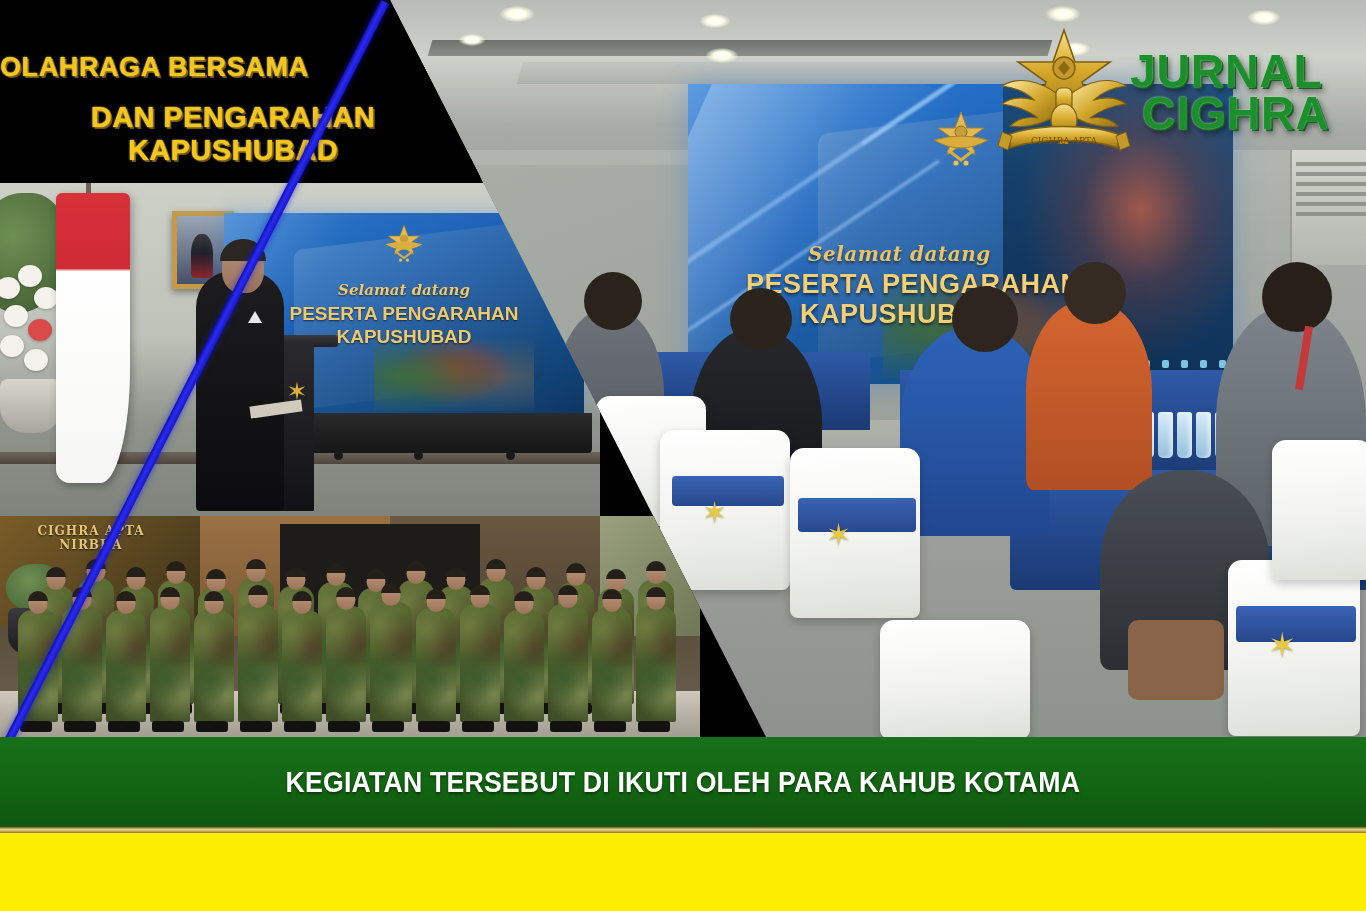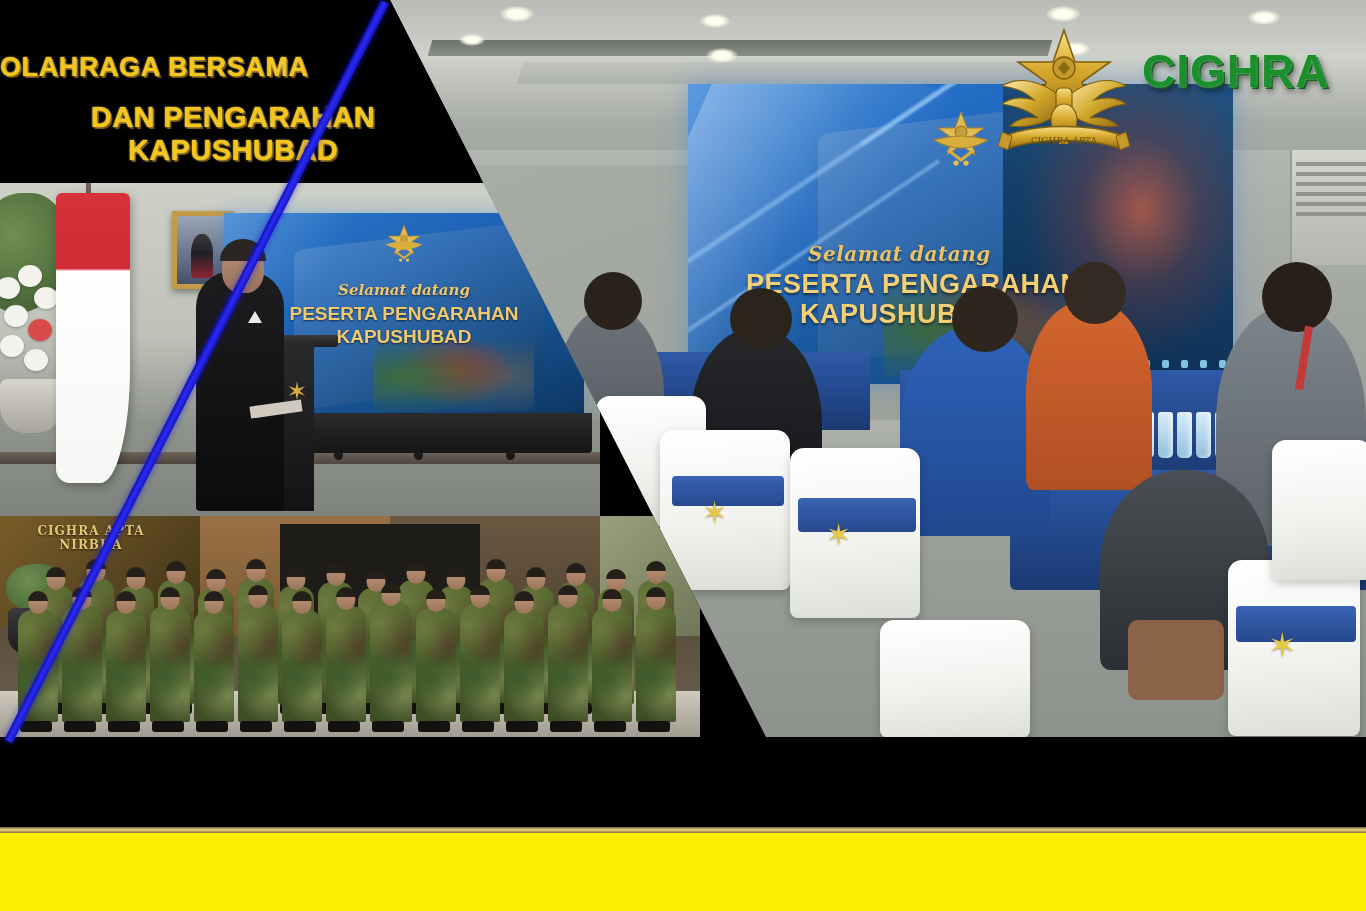--- a/index.html
+++ b/index.html
@@ -752,20 +752,24 @@
       <rect x="62" y="64" width="16" height="26" rx="5" fill="url(#gold)" stroke="#7f5e0d" stroke-width="1.2"></rect>
       <ellipse cx="70" cy="96" rx="13" ry="16" fill="url(#gold)" stroke="#7f5e0d" stroke-width="1.2"></ellipse>
       <path d="M70 108 l-5 12 h10 Z" fill="#b98c1c"></path>
 
       <path d="M16 110 C44 100 96 100 124 110 L124 124 C96 114 44 114 16 124 Z" fill="url(#gold)" stroke="#7f5e0d" stroke-width="1.4"></path>
       <path d="M8 108 l10 4 l-4 14 l-10 -4 Z" fill="#c59a2c" stroke="#7f5e0d"></path>
       <path d="M132 108 l-10 4 l4 14 l10 -4 Z" fill="#c59a2c" stroke="#7f5e0d"></path>
       <text x="70" y="120" text-anchor="middle" font-size="9" fill="#6d4f0a" font-family="'DejaVu Serif',serif">CIGHRA APTA</text>
     </svg>
     <div class="brand-text">
+      <div class="brand-1">JURNAL</div>
       <div class="brand-2">CIGHRA</div>
     </div>
   </div>
 
+  <div class="caption-bar">
+    <div class="caption-txt">KEGIATAN TERSEBUT DI IKUTI OLEH PARA KAHUB KOTAMA</div>
+  </div>
   <div class="gold-rule"></div>
   <div class="yellow-bar"></div>
 
 </div>
 
 </body></html>

